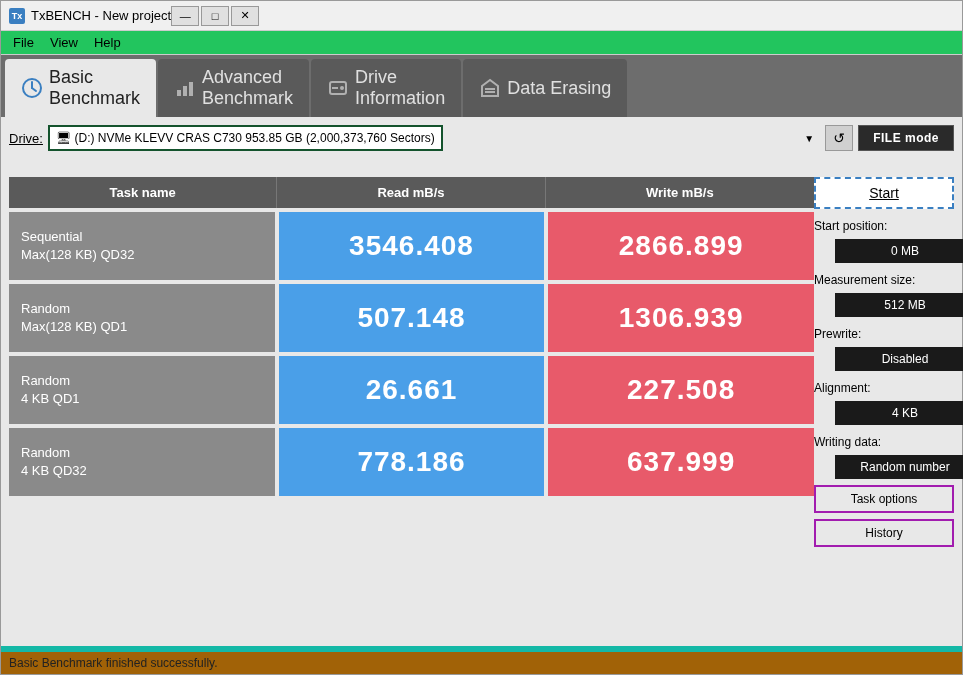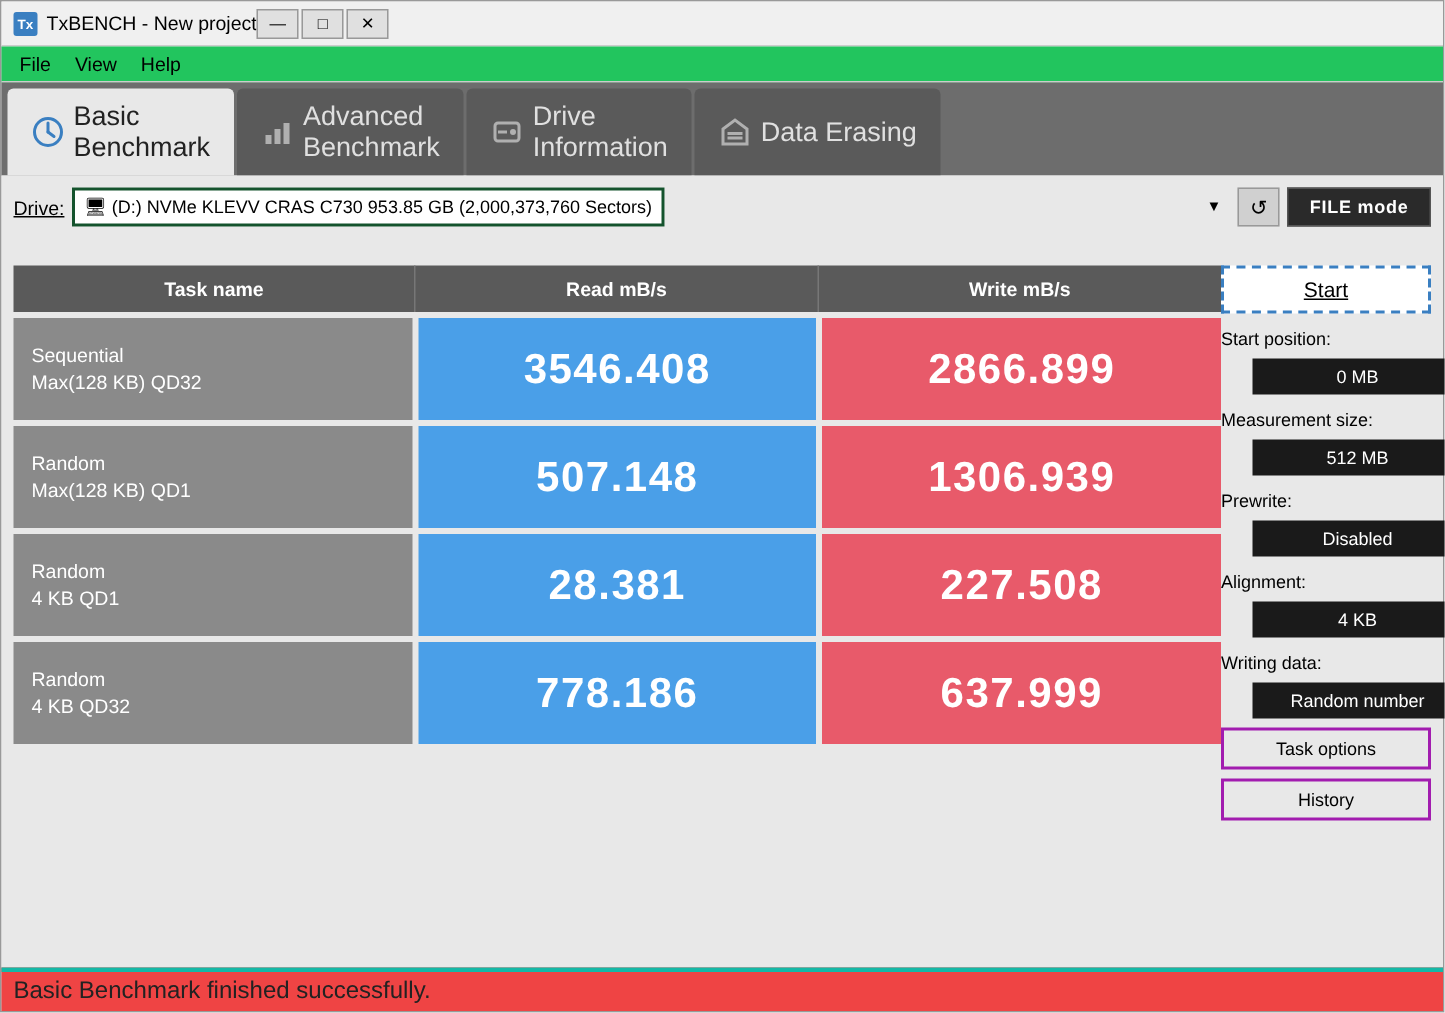--- a/index.html
+++ b/index.html
@@ -269,24 +269,24 @@
       border: 2px solid #a21caf;
       width: 100%;
       padding: 5px;
       cursor: pointer;
       font-size: 12px;
       text-align: center;
     }
 
     
     .status-bar {
-      background: #ef4444;
-      border-top: 3px solid #14b8a6;
+      background: #a16207;
+      border-top: 6px solid #14b8a6;
       padding: 4px 8px;
-      font-size: 16px;
+      font-size: 12px;
       color: #222;
     }
 
     .wrapper {
       display: flex;
       flex-direction: column;
       height: 675px;
       border: 1px solid #999;
       background: #e8e8e8;
     }
@@ -387,21 +387,21 @@
         </div>
 
         <div class="bench-row">
           <div class="bench-name">Random<br>Max(128 KB) QD1</div>
           <div class="bench-value read">507.148</div>
           <div class="bench-value write">1306.939</div>
         </div>
 
         <div class="bench-row">
           <div class="bench-name">Random<br>4 KB QD1</div>
-          <div class="bench-value read">28.381</div>
+          <div class="bench-value read">26.661</div>
           <div class="bench-value write">227.508</div>
         </div>
 
         <div class="bench-row">
           <div class="bench-name">Random<br>4 KB QD32</div>
           <div class="bench-value read">778.186</div>
           <div class="bench-value write">637.999</div>
         </div>
       </div>
 

